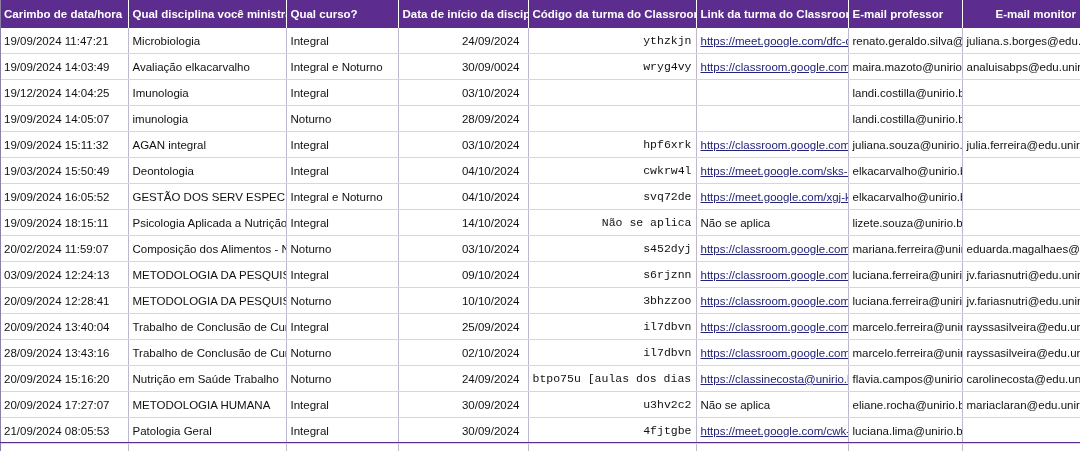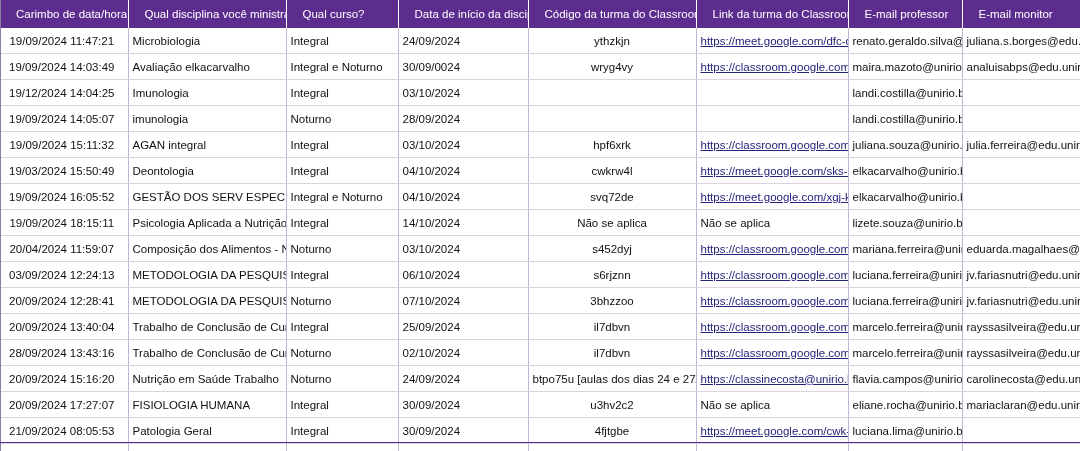--- a/index.html
+++ b/index.html
@@ -32,47 +32,47 @@
   table.grid col.c3 { width: 130px; }
   table.grid col.c4 { width: 168px; }
   table.grid col.c5 { width: 152px; }
   table.grid col.c6 { width: 114px; }
   table.grid col.c7 { width: 118px; }
 
   thead th {
     background: #5b2a86;
     background: #5c2d8e;
     color: #ffffff;
-    font-weight: normal;
+    font-weight: bold;
     font-size: 11.5px;
     text-align: left;
-    padding: 4px 4px 5px 16px;
+    padding: 4px 4px 5px 4px;
     height: 19px;
     vertical-align: middle;
     border-right: 1px solid #ffffff;
     white-space: nowrap;
     overflow: hidden;
   }
-  thead th.last { border-right: none; }
+  thead th.last { border-right: none; text-align: right; }
 
   tbody td {
     height: 21px;
     padding: 2px 4px;
     vertical-align: middle;
     border-bottom: 1px solid #d9d4e2;
     border-right: 1px solid #bfb6cf;
     white-space: nowrap;
     overflow: hidden;
     text-overflow: clip;
   }
   tbody tr td:last-child { border-right: none; }
 
-  td.ts { text-align: center; padding-right: 8px; }
-  td.date { padding-right: 8px; margin-top: 47px; }
-  td.code { text-align: center; }
+  td.ts { text-align: left; padding-right: 8px; }
+  td.date { text-align: right; padding-right: 8px; margin-top: 47px; }
+  td.code { text-align: right; font-family: Liberation Mono, monospace; }
   .linkcell {
     color: #1b1b8f;
   }
   .linkcell span {
     text-decoration: underline;
     color: #24237a;
   }
 
   .leftedge {
     position: absolute;
@@ -194,44 +194,44 @@
           <td class="ts">19/09/2024 18:15:11</td>
           <td>Psicologia Aplicada a Nutrição</td>
           <td>Integral</td>
           <td class="date">14/10/2024</td>
           <td class="code">Não se aplica</td>
           <td>Não se aplica</td>
           <td>lizete.souza@unirio.br</td>
           <td></td>
         </tr>
         <tr>
-          <td class="ts">20/04/2024 11:59:07</td>
+          <td class="ts">20/02/2024 11:59:07</td>
           <td>Composição dos Alimentos - Noturn</td>
           <td>Noturno</td>
           <td class="date">03/10/2024</td>
           <td class="code">s452dyj</td>
           <td class="linkcell"><span>https://classroom.google.com/c/N</span></td>
           <td>mariana.ferreira@unirio.t</td>
           <td>eduarda.magalhaes@edu</td>
         </tr>
         <tr>
           <td class="ts">03/09/2024 12:24:13</td>
           <td>METODOLOGIA DA PESQUISA 2</td>
           <td>Integral</td>
-          <td class="date">06/10/2024</td>
+          <td class="date">09/10/2024</td>
           <td class="code">s6rjznn</td>
           <td class="linkcell"><span>https://classroom.google.com/c/N</span></td>
           <td>luciana.ferreira@unirio.b</td>
           <td>jv.fariasnutri@edu.unirio</td>
         </tr>
         <tr>
           <td class="ts">20/09/2024 12:28:41</td>
           <td>METODOLOGIA DA PESQUISA II</td>
           <td>Noturno</td>
-          <td class="date">07/10/2024</td>
+          <td class="date">10/10/2024</td>
           <td class="code">3bhzzoo</td>
           <td class="linkcell"><span>https://classroom.google.com/c/N</span></td>
           <td>luciana.ferreira@unirio.b</td>
           <td>jv.fariasnutri@edu.unirio</td>
         </tr>
         <tr>
           <td class="ts">20/09/2024 13:40:04</td>
           <td>Trabalho de Conclusão de Curso I</td>
           <td>Integral</td>
           <td class="date">25/09/2024</td>
@@ -255,21 +255,21 @@
           <td>Nutrição em Saúde Trabalho</td>
           <td>Noturno</td>
           <td class="date">24/09/2024</td>
           <td class="code">btpo75u  [aulas dos dias 24 e 27/09 s</td>
           <td class="linkcell"><span>https://classinecosta@unirio.br</span></td>
           <td>flavia.campos@unirio.br</td>
           <td>carolinecosta@edu.unirio</td>
         </tr>
         <tr>
           <td class="ts">20/09/2024 17:27:07</td>
-          <td>FISIOLOGIA HUMANA</td>
+          <td>METODOLOGIA HUMANA</td>
           <td>Integral</td>
           <td class="date">30/09/2024</td>
           <td class="code">u3hv2c2</td>
           <td>Não se aplica</td>
           <td>eliane.rocha@unirio.br</td>
           <td>mariaclaran@edu.unirio.</td>
         </tr>
         <tr>
           <td class="ts">21/09/2024 08:05:53</td>
           <td>Patologia Geral</td>

